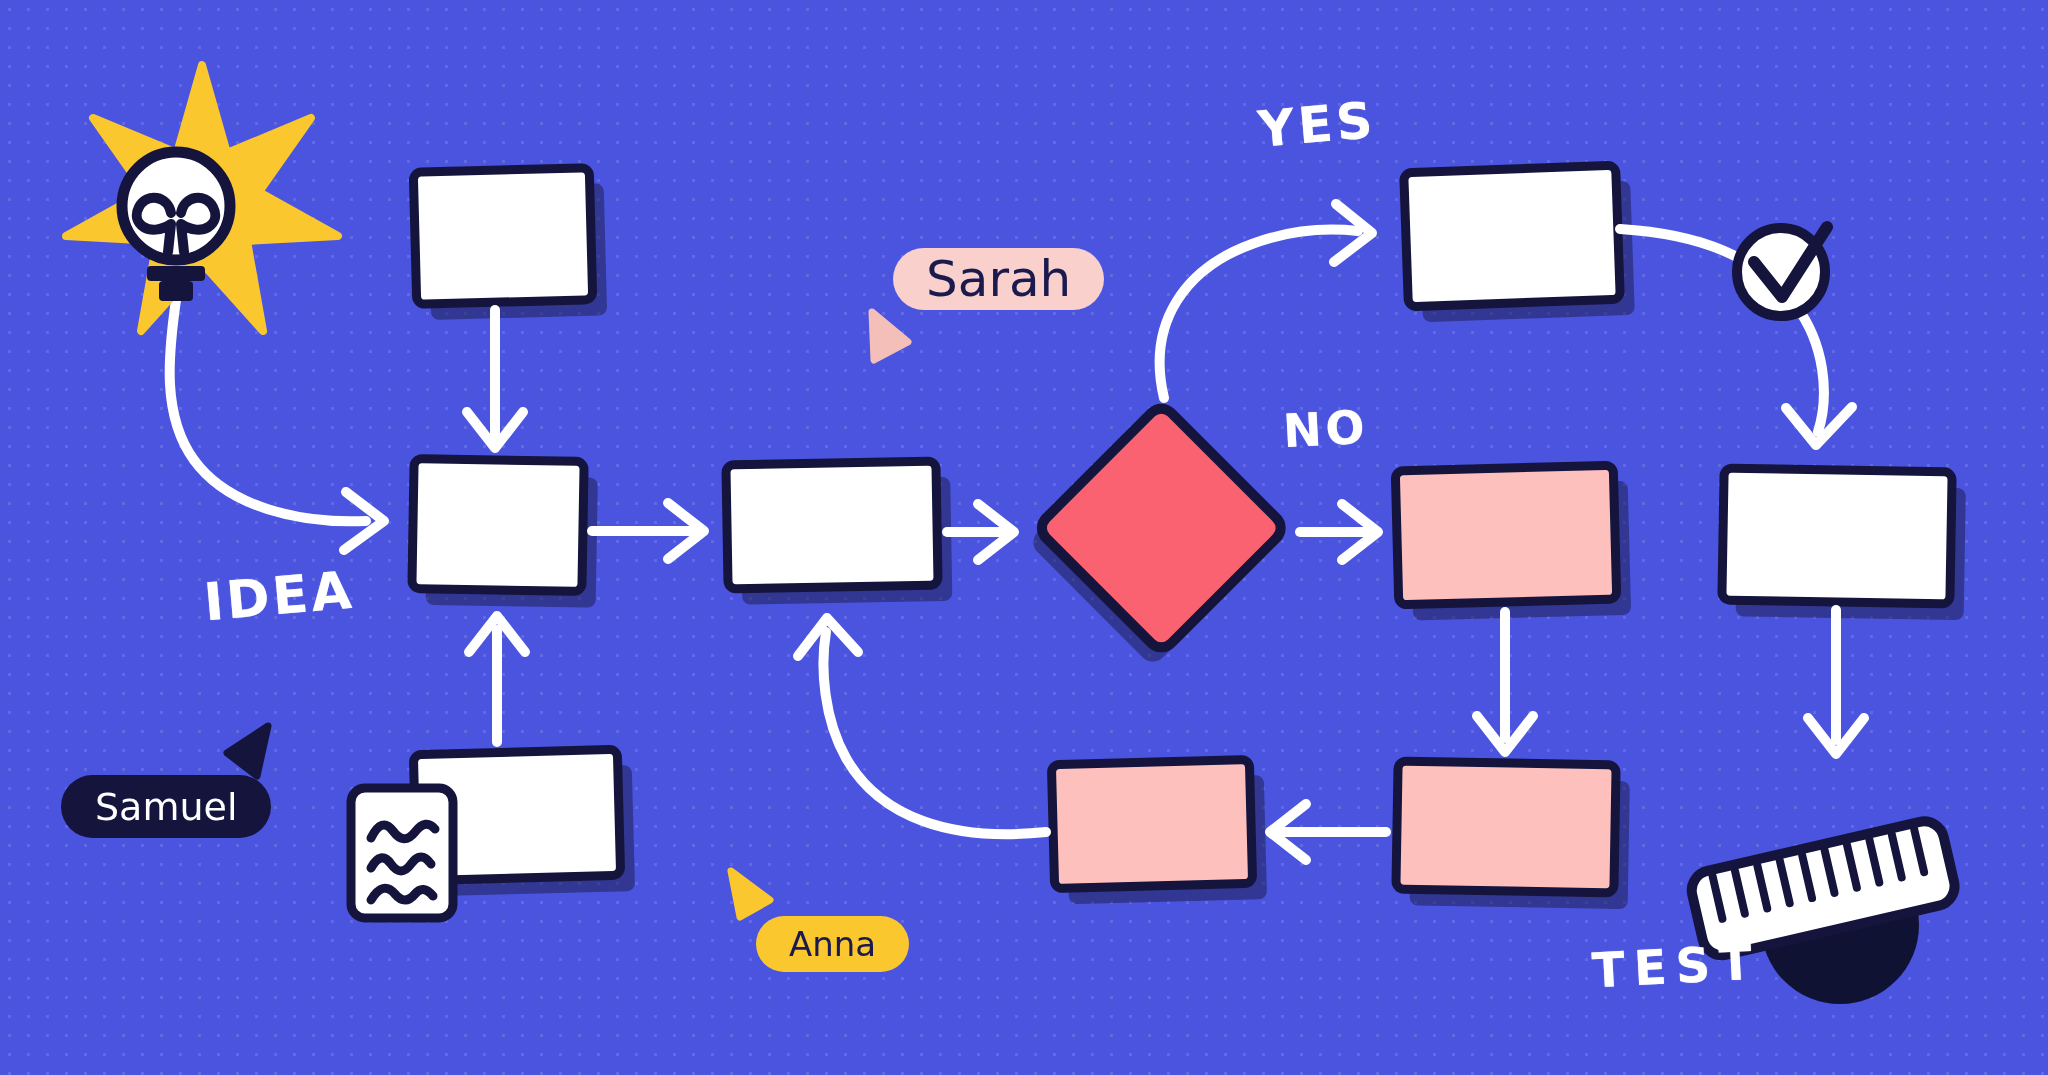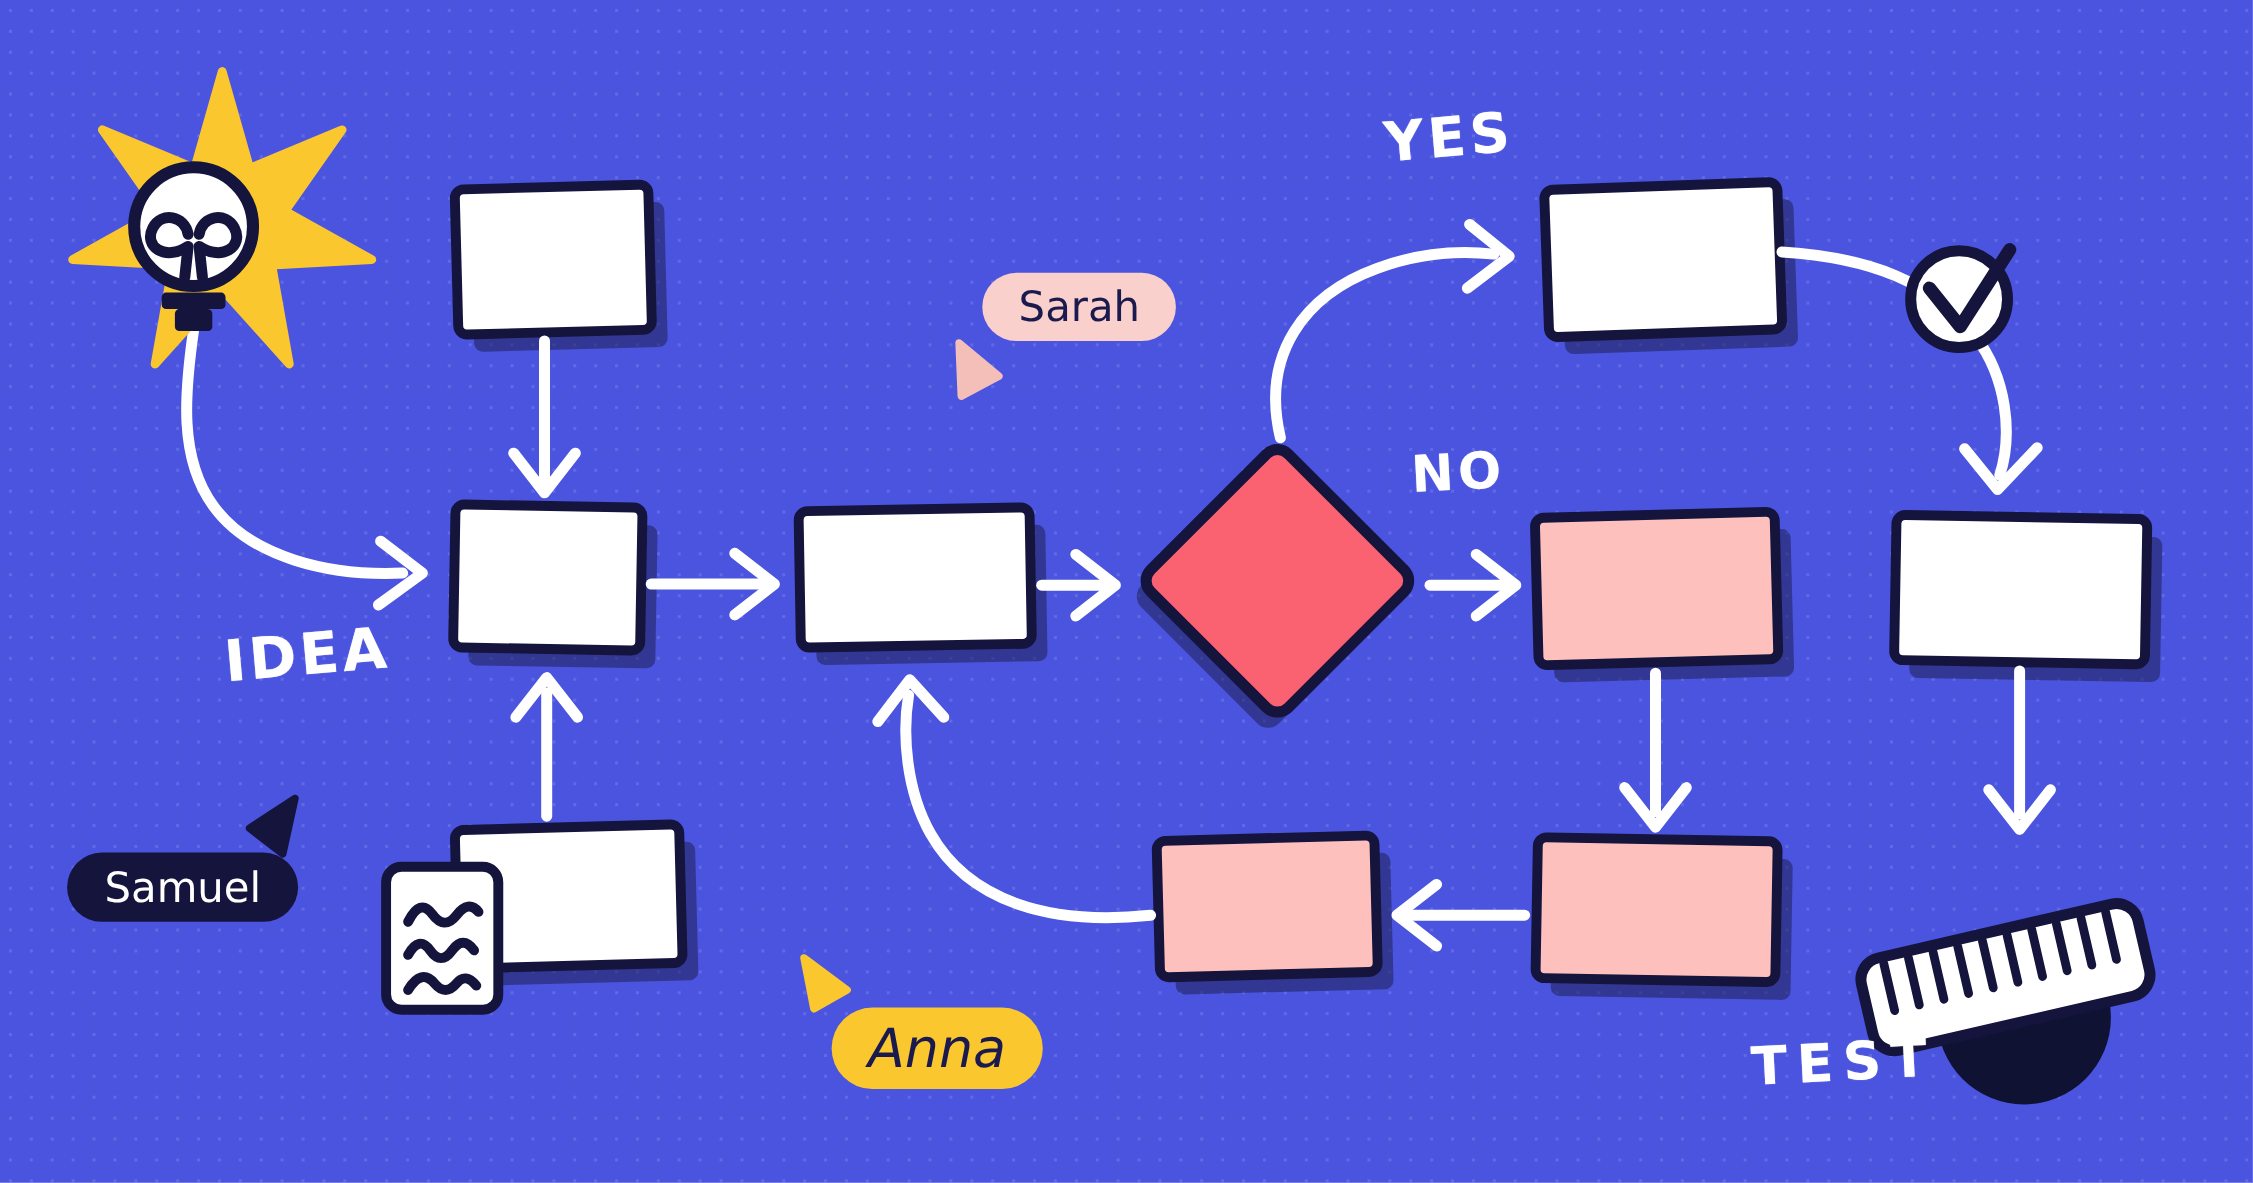--- a/index.html
+++ b/index.html
@@ -19,23 +19,23 @@
   }
   .word-yes{left:1258px;top:96px;font-size:50px;letter-spacing:4px;transform:rotate(-5deg);}
   .word-no{left:1283px;top:402px;font-size:46px;letter-spacing:4px;transform:rotate(-3deg);}
   .word-idea{left:204px;top:566px;font-size:52px;letter-spacing:3px;transform:rotate(-5deg);}
   .word-test{left:1592px;top:938px;font-size:48px;letter-spacing:9px;transform:rotate(-3deg);}
   .pill{
     position:absolute;display:flex;align-items:center;justify-content:center;
     border-radius:44px;font-family:"DejaVu Sans",sans-serif;font-weight:normal;
     white-space:nowrap;
   }
-  .pill-sarah{left:893px;top:248px;height:62px;padding:0 33px;background:#F9D0CB;color:#1A1A4E;font-size:38px;}
+  .pill-sarah{left:893px;top:248px;height:62px;padding:0 33px;background:#F9D0CB;color:#1A1A4E;font-size:50px;}
   .pill-samuel{left:61px;top:775px;height:63px;padding:0 34px;background:#14143C;color:#FFFFFF;font-size:38px;text-align:center;}
-  .pill-anna{left:756px;top:916px;height:74px;padding:0 33px;background:#FAC72F;color:#1A1A4E;font-size:49px;font-style:italic;}
+  .pill-anna{left:756px;top:916px;height:56px;padding:0 33px;background:#FAC72F;color:#1A1A4E;font-size:34px;}
 </style>
 </head>
 <body>
 
 <div class="canvas">
 
   <svg class="overlay" viewBox="0 0 2048 1075">
 
     <g fill="none" stroke="#FFFFFF" stroke-width="10" stroke-linecap="round" stroke-linejoin="round">
       <path d="M176 300 C168 356 162 416 194 460 C228 507 300 524 366 521"></path>

